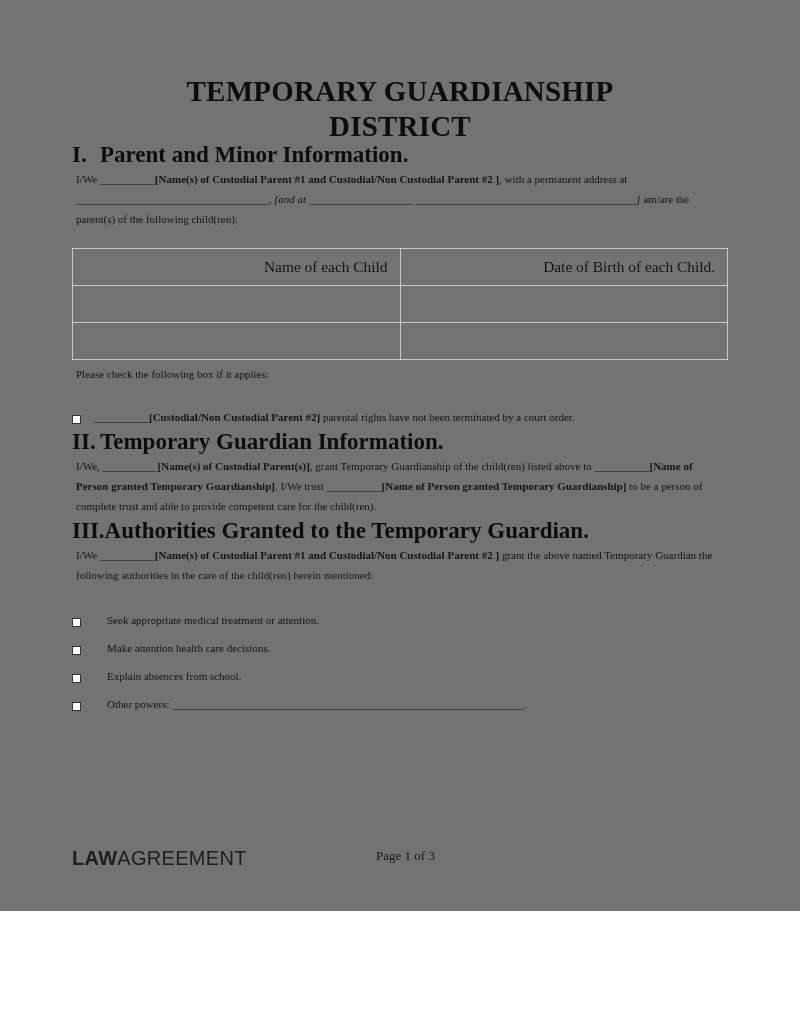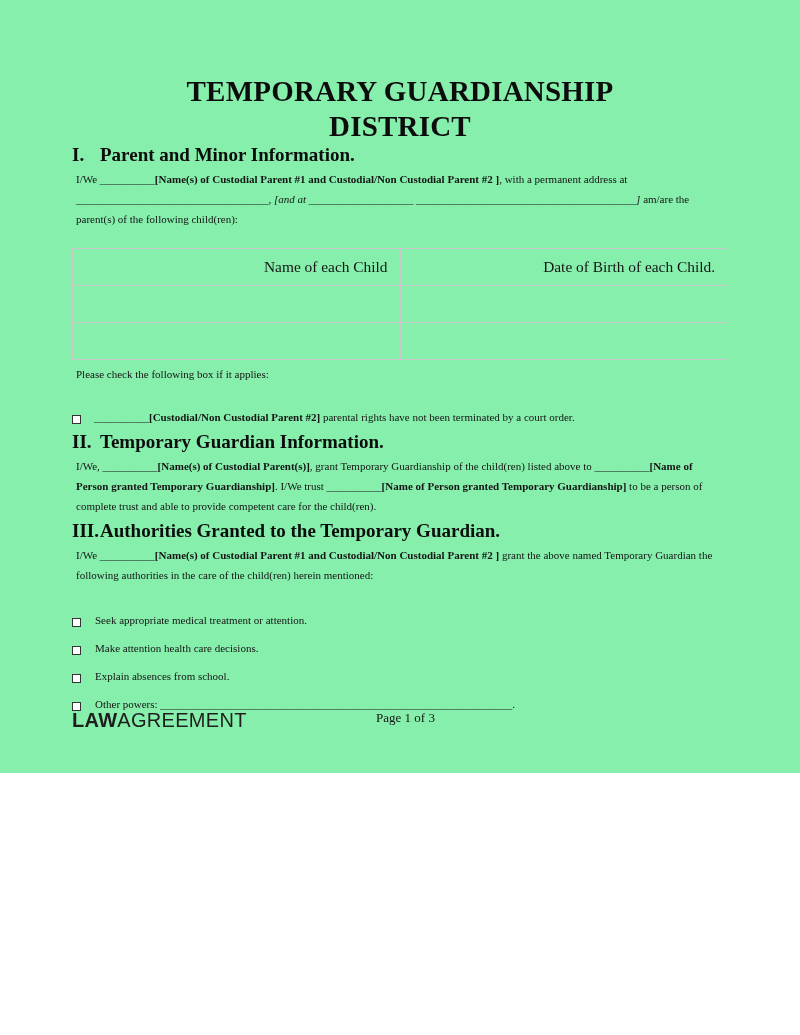--- a/index.html
+++ b/index.html
@@ -4,37 +4,37 @@
 <style>
   * { box-sizing: border-box; }
   html, body { margin: 0; padding: 0; background: #ffffff; }
   body {
     width: 800px; height: 1035px;
     font-family: "Liberation Serif", "DejaVu Serif", serif;
     color: #111111;
   }
   .page {
     position: relative;
-    width: 800px; height: 773px;
+    width: 800px; height: 911px;
     padding: 64px 72px 40px 72px;
-    background: #86efac;
+    background: #737373;
     overflow: hidden;
   }
   .doc-title {
     margin: 10px 0 0 0;
     font-size: 29px;
     line-height: 35px;
     font-weight: bold;
     text-align: center;
     letter-spacing: 0.2px;
     color: #0d0d0d;
   }
   h2.sec-heading {
     margin: 0;
-    font-size: 19px;
+    font-size: 23px;
     line-height: 21px;
     font-weight: bold;
     color: #0d0d0d;
   }
   .sec-num { display: inline-block; min-width: 28px; }
   .sec1-heading { margin-top: 62px; }
   .sec2-heading { margin-top: 37px; }
   .sec3-heading { margin-top: 35px; }
   p.body, .check-text, .list-text {
     font-size: 11px;
@@ -71,21 +71,21 @@
   .rights-item { margin-top: 19px; }
   .cb {
     display: inline-block;
     flex: none;
     width: 9px; height: 9px;
     border: 1.3px solid #333333;
     margin-top: 4px;
     background: #ffffff;
   }
   .check-list { margin-top: 21px; }
-  .check-list .check-item { gap: 10px; }
+  .check-list .check-item { gap: 22px; }
   .doc-footer {
     position: absolute;
     left: 72px; right: 72px; bottom: 40px;
     height: 26px;
   }
   .logo {
     position: relative;
     z-index: 1;
     display: inline-block;
     font-family: "Liberation Sans", "DejaVu Sans", sans-serif;

